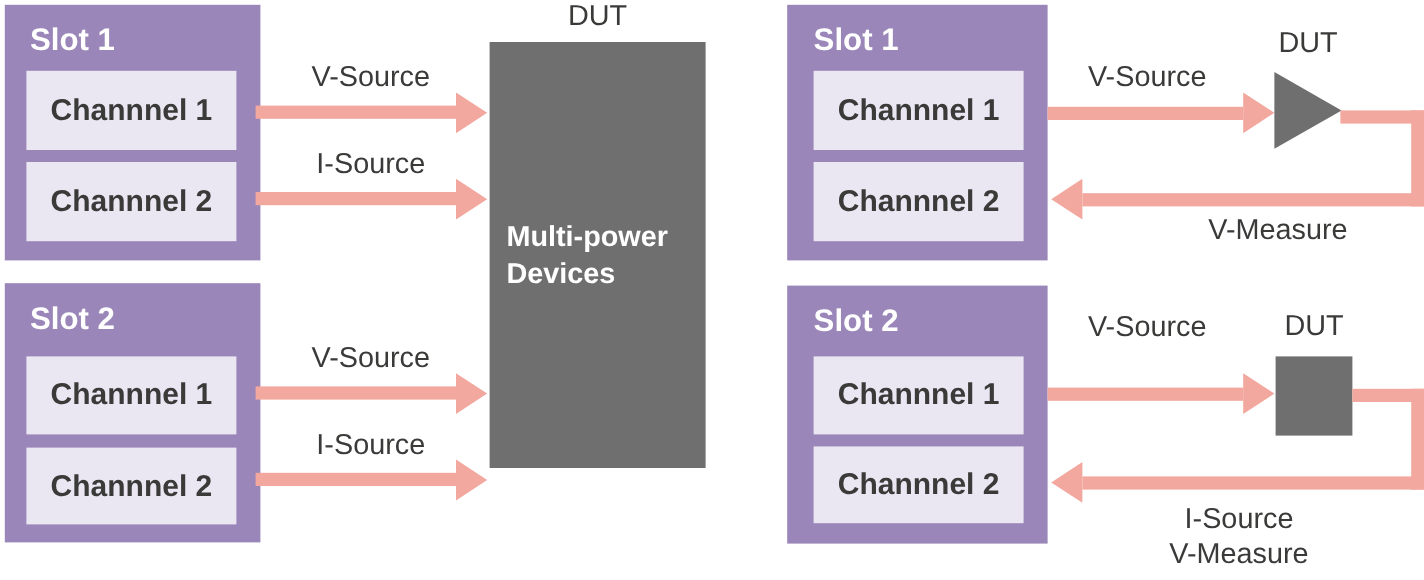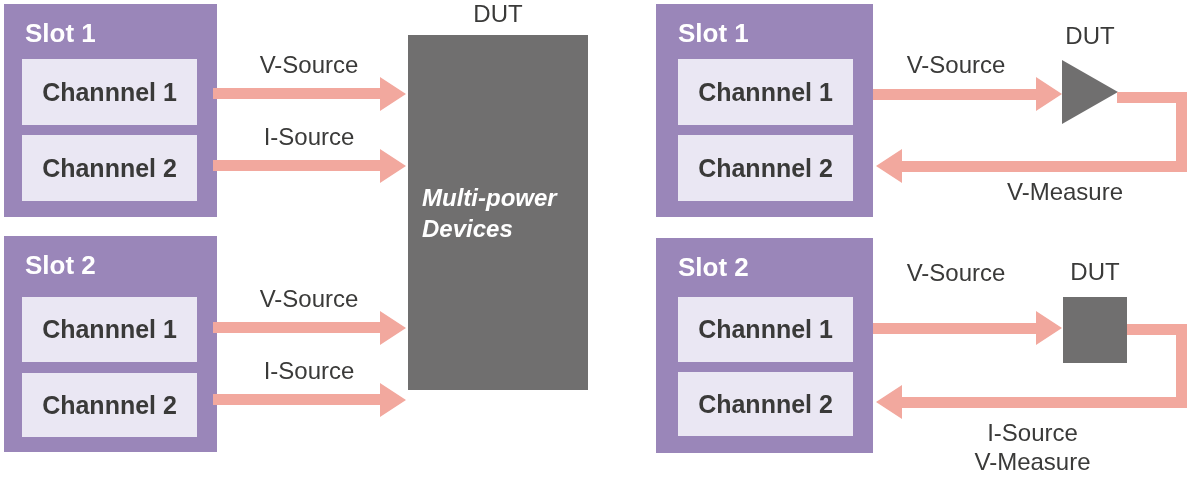--- a/index.html
+++ b/index.html
@@ -84,21 +84,21 @@
 
   <div class="flow-label" style="left:213px;top:284px;width:192px;">V-Source</div>
   <div class="shaft" style="left:213px;top:322px;width:167px;height:11px;"></div>
   <div class="head-r" style="left:380px;top:311px;"></div>
 
   <div class="flow-label" style="left:213px;top:356px;width:192px;">I-Source</div>
   <div class="shaft" style="left:213px;top:394px;width:167px;height:11px;"></div>
   <div class="head-r" style="left:380px;top:383px;"></div>
 
   <div class="dut-caption" style="left:408px;top:0px;width:180px;">DUT</div>
-  <div class="graybox" style="left:408px;top:35px;width:180px;height:355px;font-style:italic;">
+  <div class="graybox" style="left:408px;top:35px;width:180px;height:355px;">
     <div class="graybox-text">Multi-power Devices</div>
   </div>
 
   <div class="slot" style="left:656px;top:4px;width:217px;height:213px;">
     <div class="slot-title" style="left:22px;top:14px;">Slot 1</div>
     <div class="channel" style="left:22px;top:55px;width:175px;height:66px;">Channnel 1</div>
     <div class="channel" style="left:22px;top:131px;width:175px;height:66px;">Channnel 2</div>
   </div>
 
   <div class="flow-label" style="left:866px;top:50px;width:180px;">V-Source</div>

